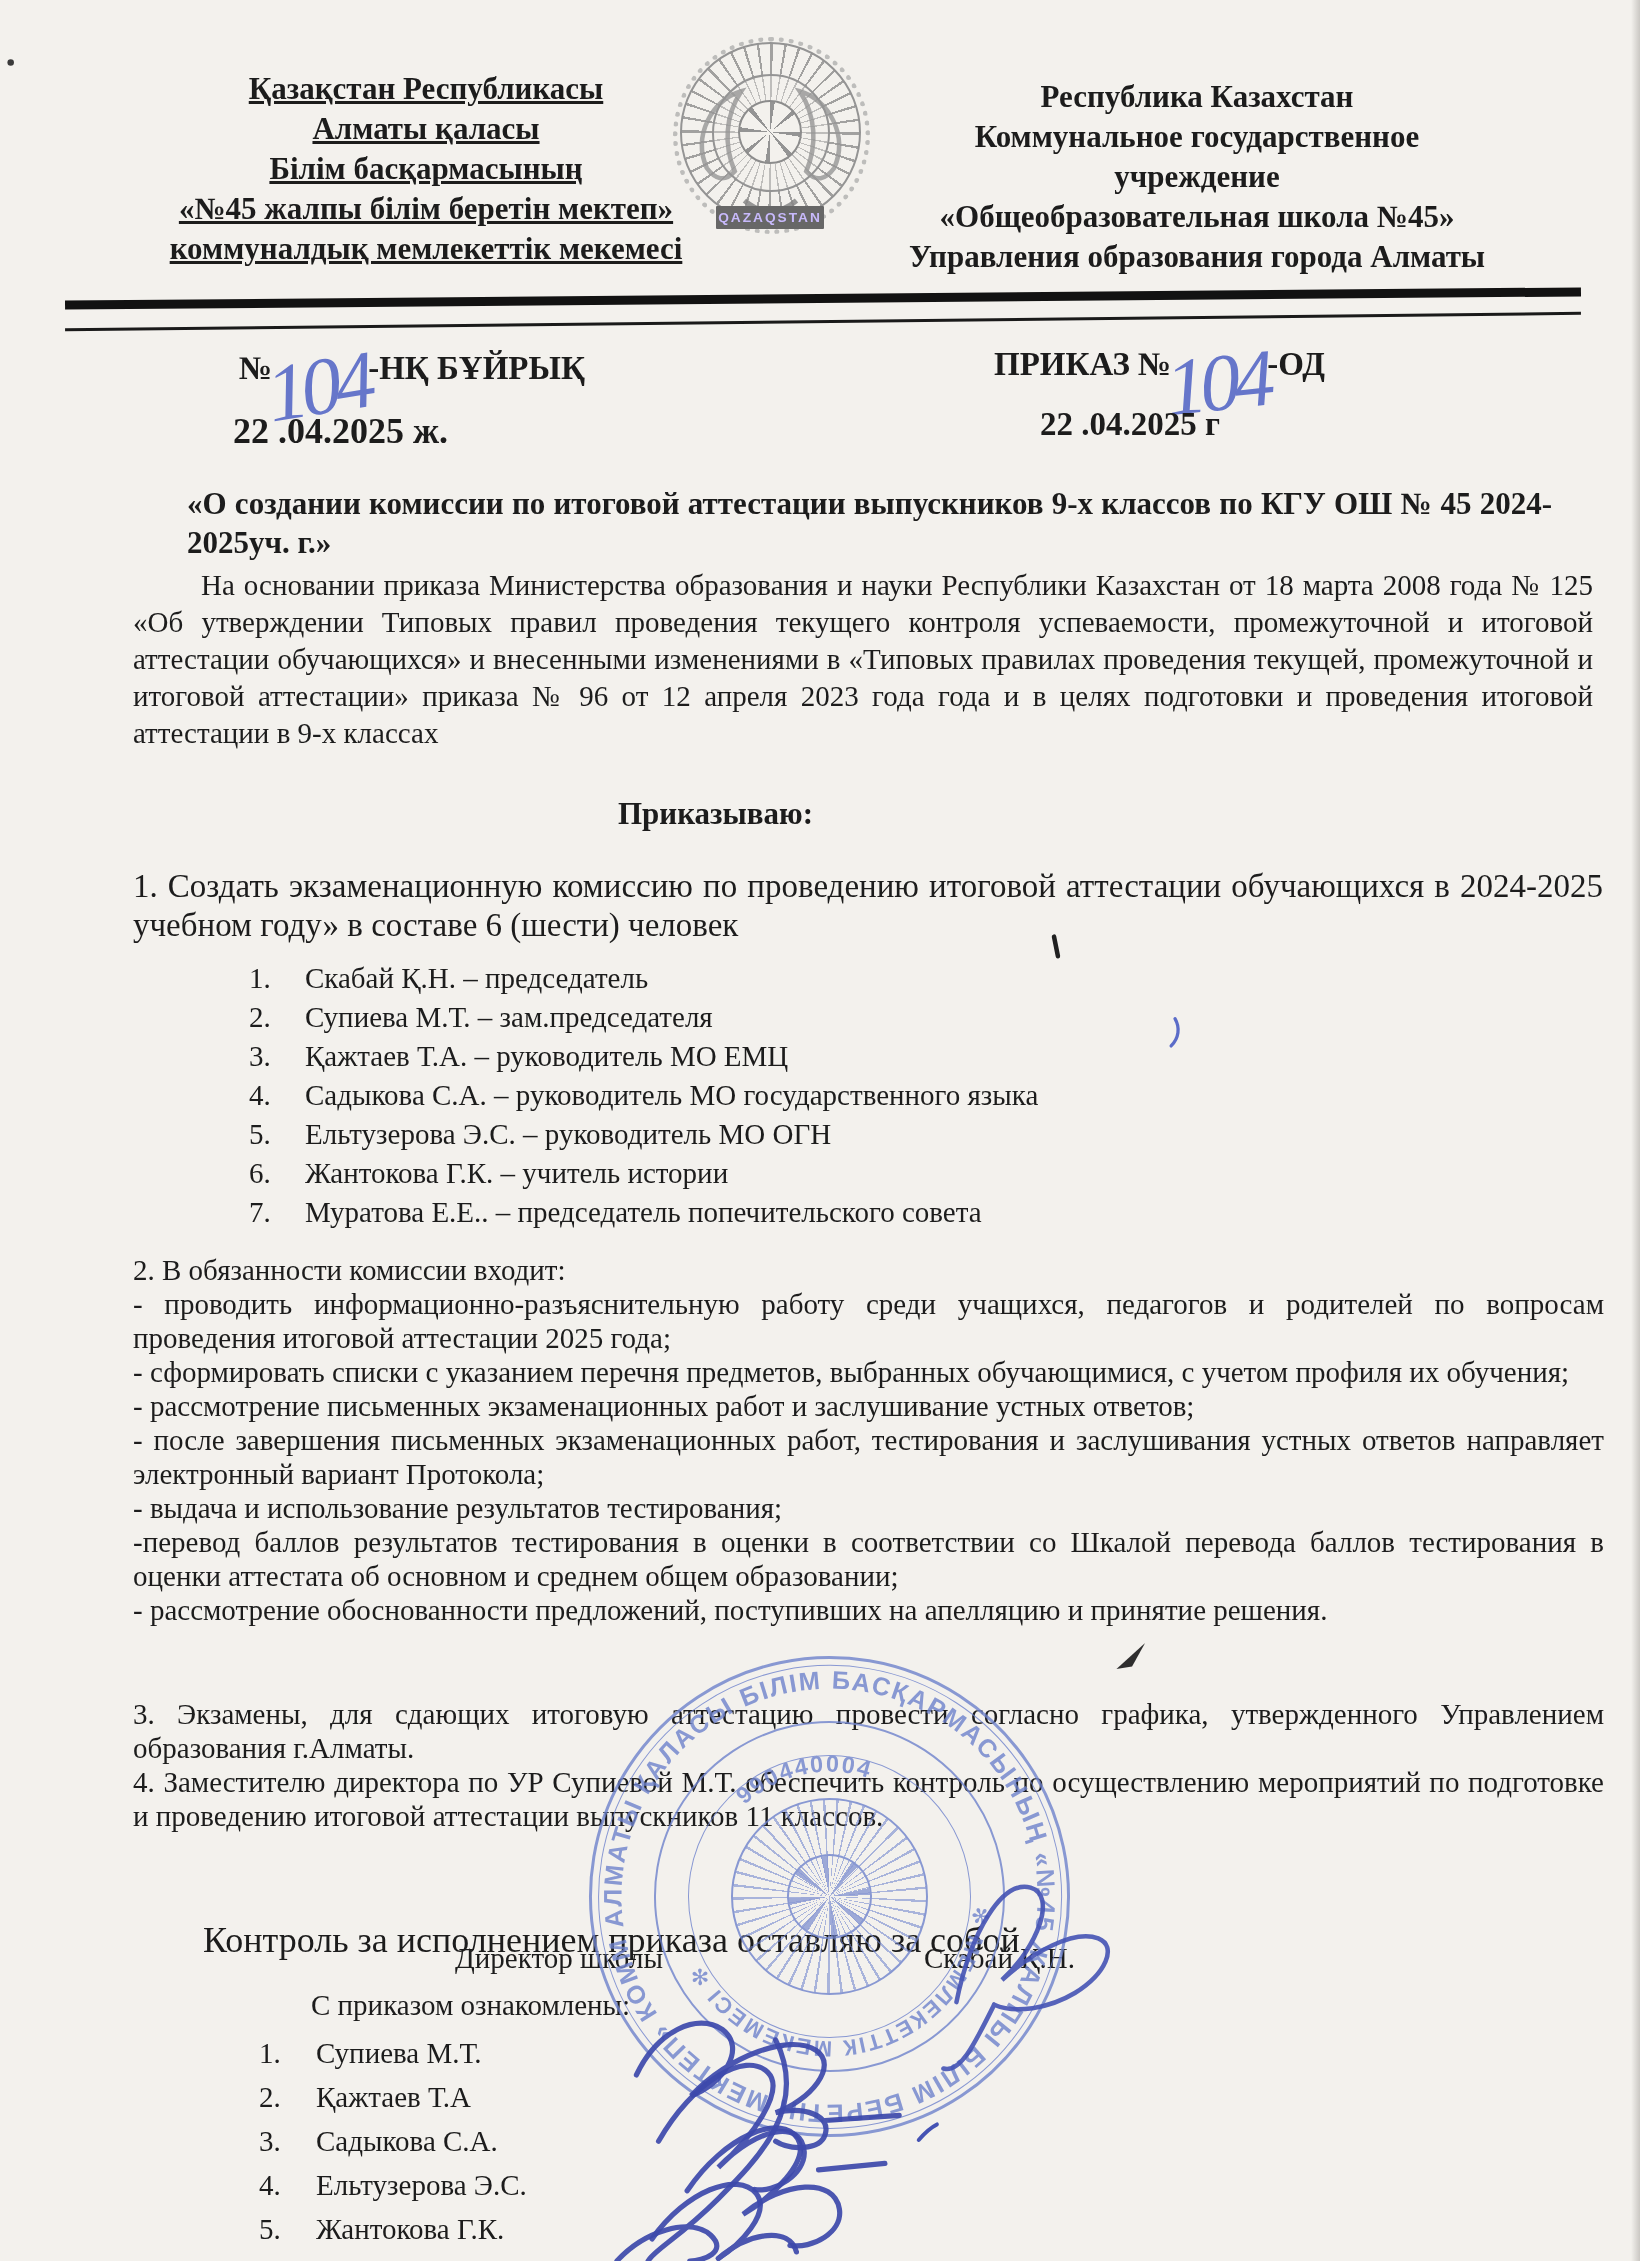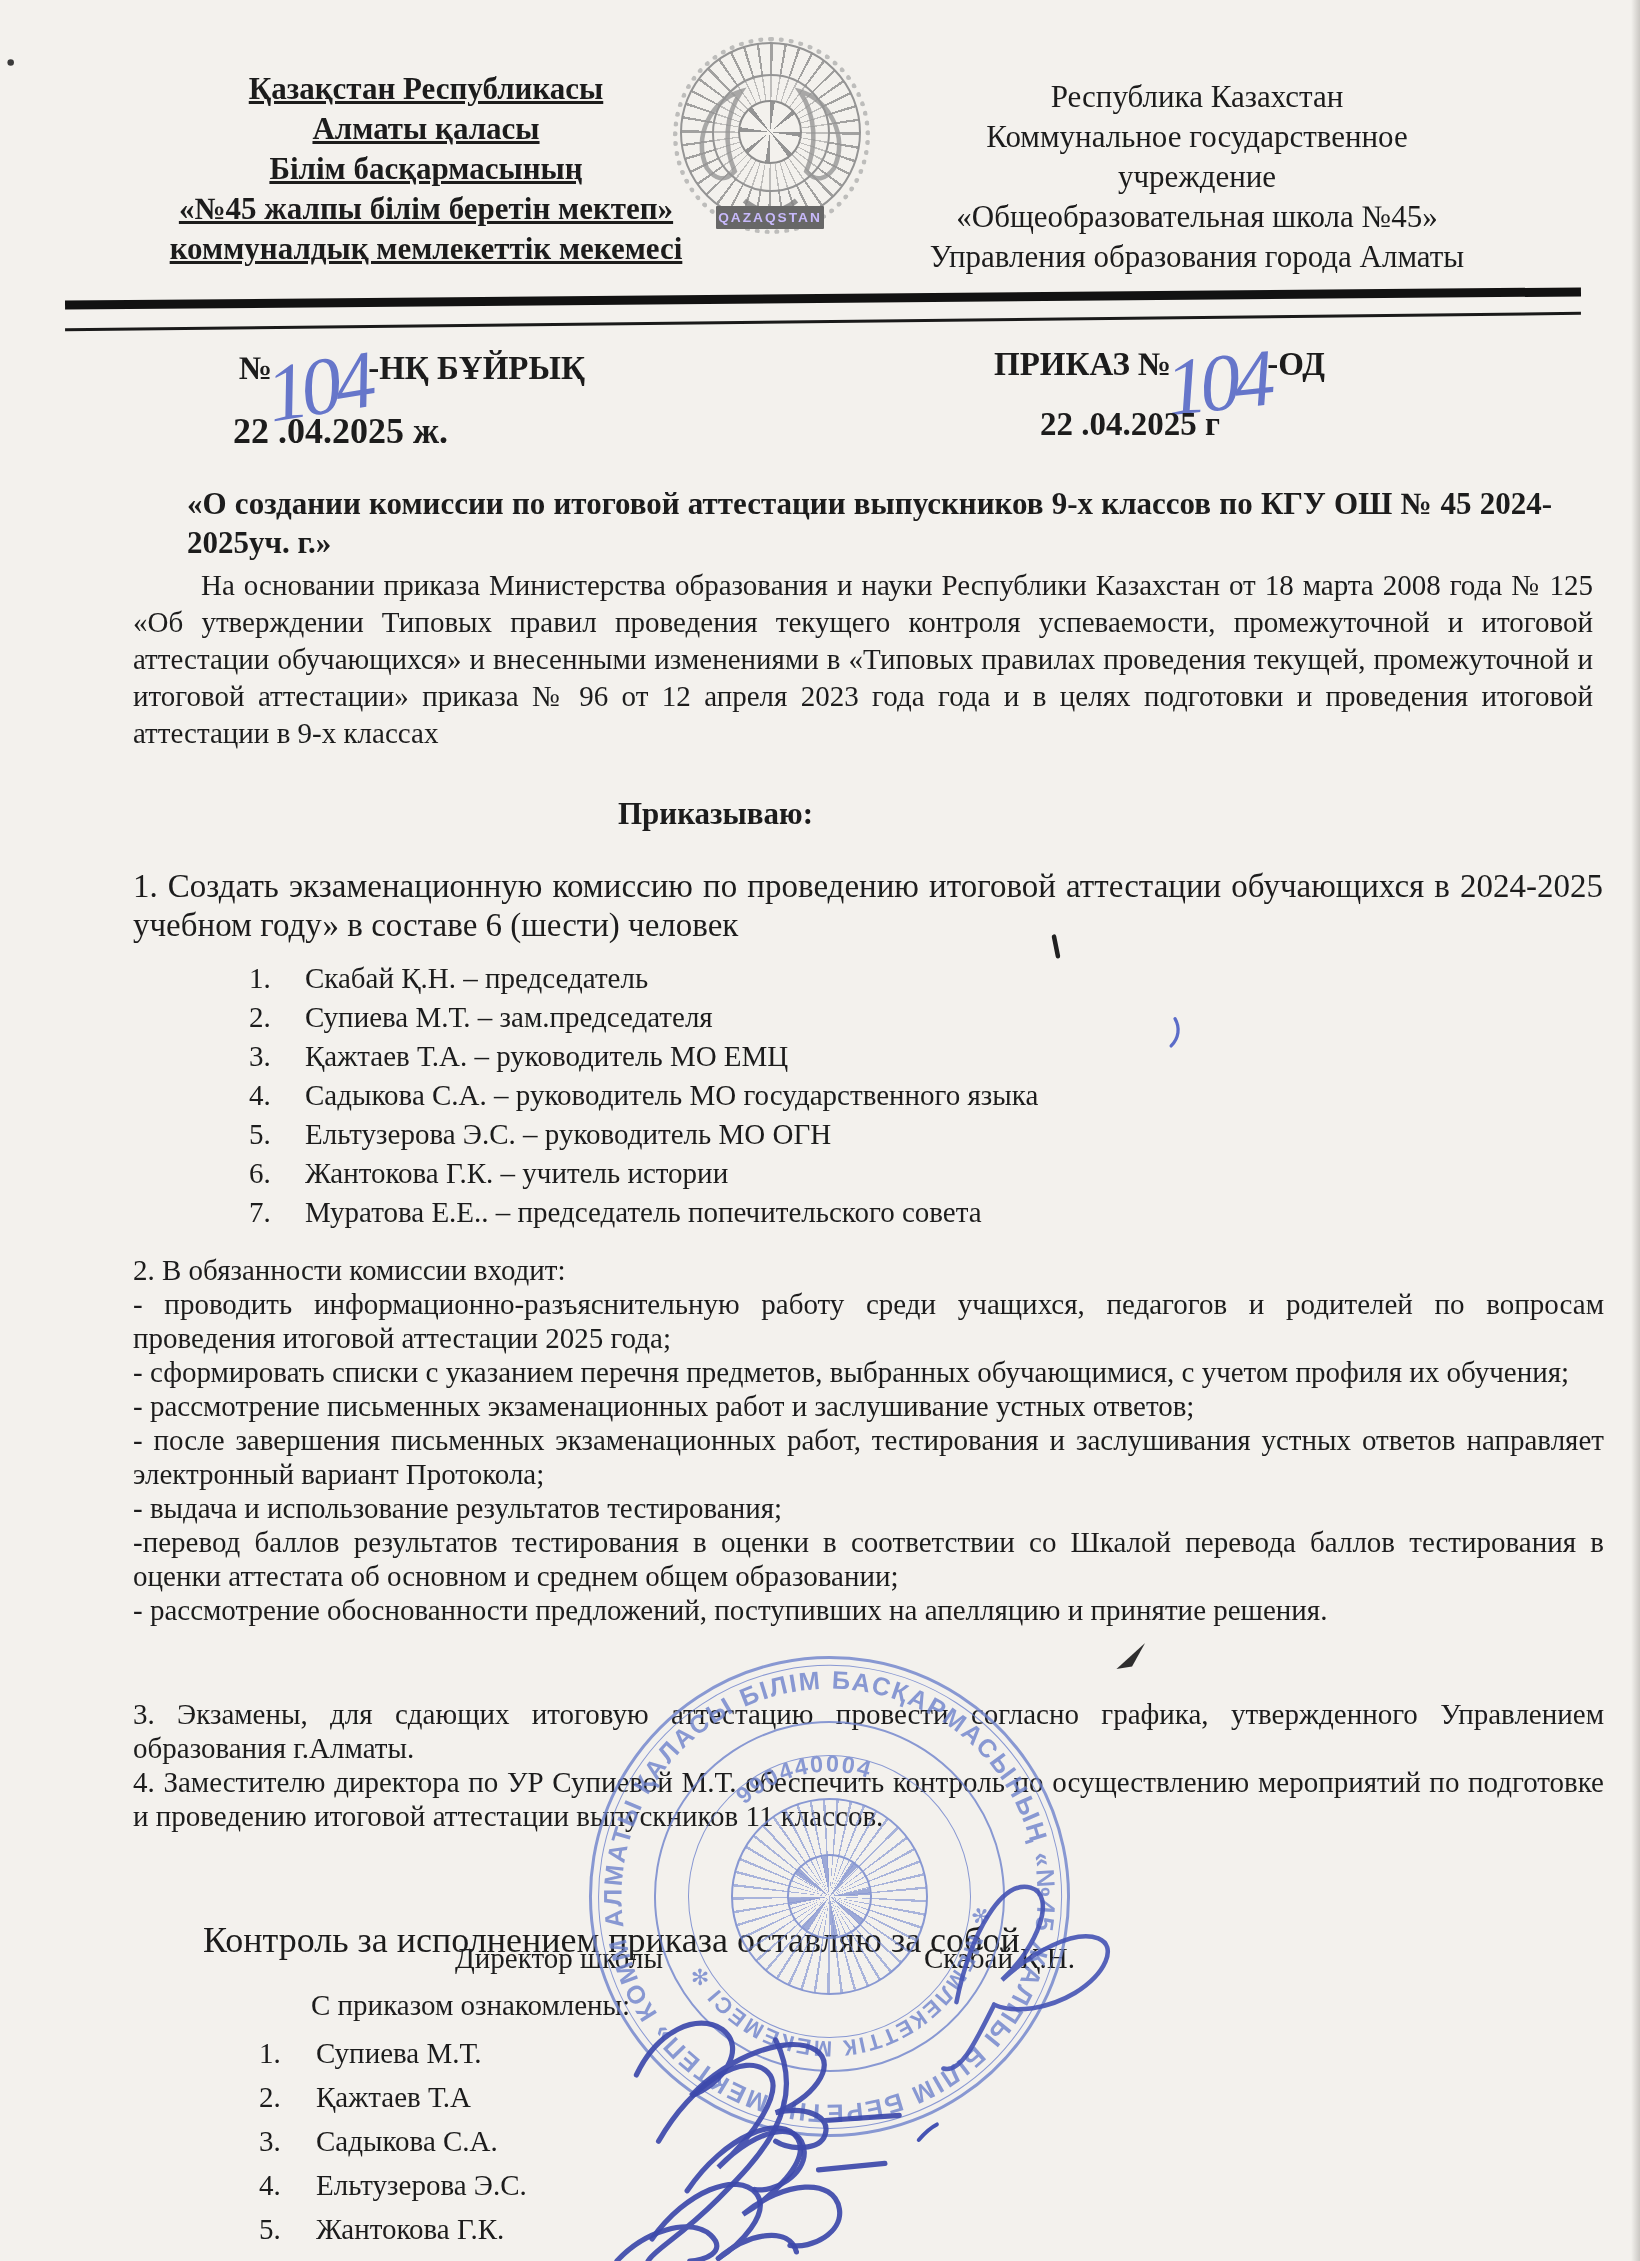--- a/index.html
+++ b/index.html
@@ -10,21 +10,21 @@
   }
   .page::after{ 
     content:"";position:absolute;right:0;top:0;width:10.4px;height:100%;
     background:linear-gradient(to right,rgba(0,0,0,0),rgba(80,75,70,.28));
     pointer-events:none;
   }
   
   .hdr-left{position:absolute;left:140px;top:69px;width:572px;text-align:center;
     font-weight:bold;font-size:31px;line-height:40px;text-decoration:underline;}
   .hdr-right{position:absolute;left:875px;top:77px;width:644px;text-align:center;
-    font-weight:normal;font-size:31px;line-height:40px;}
+    font-weight:bold;font-size:31px;line-height:40px;}
   .hdr-line{white-space:nowrap;}
   
   .emblem{position:absolute;left:673px;top:38px;width:195px;height:234px;opacity:.92;}
   .emblem-ring{position:absolute;left:0px;top:-1.3px;width:187px;height:187px;border-radius:50%;
     border:5.9px dotted #9a9a9a;opacity:.65;}
   .emblem-disc{position:absolute;left:6.5px;top:3.9px;width:177px;height:177px;border-radius:50%;
     border:2.6px solid #8d8d8d;
     background:repeating-conic-gradient(rgba(125,125,125,.75) 0 1.6deg, rgba(243,241,237,0) 1.6deg 9deg);}
   .emblem-mid{position:absolute;left:39px;top:36px;width:114px;height:114px;border-radius:50%;
     border:2.6px solid #8d8d8d;background:rgba(243,241,237,.35);}

